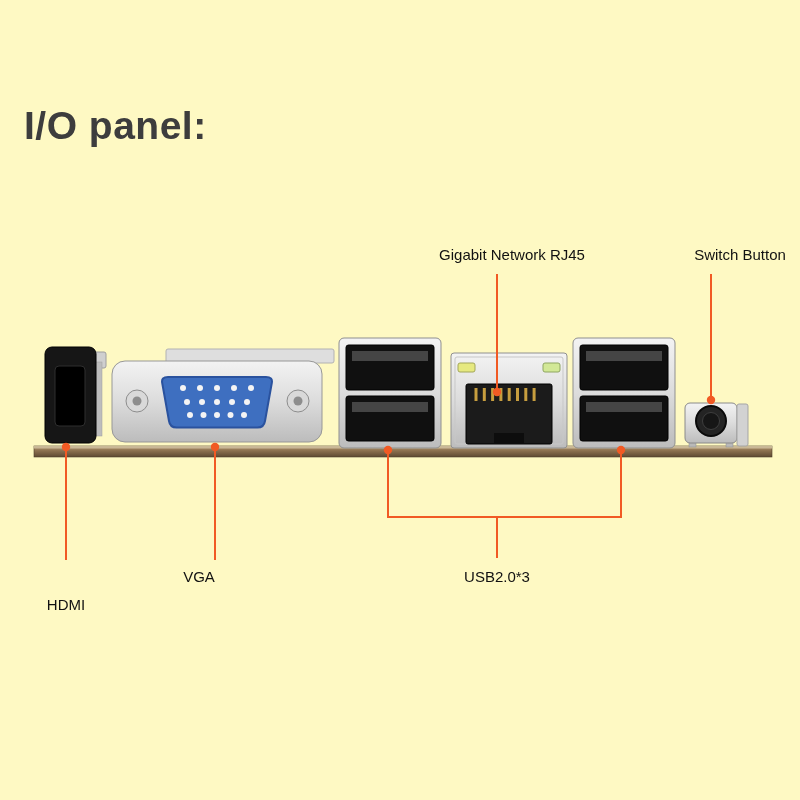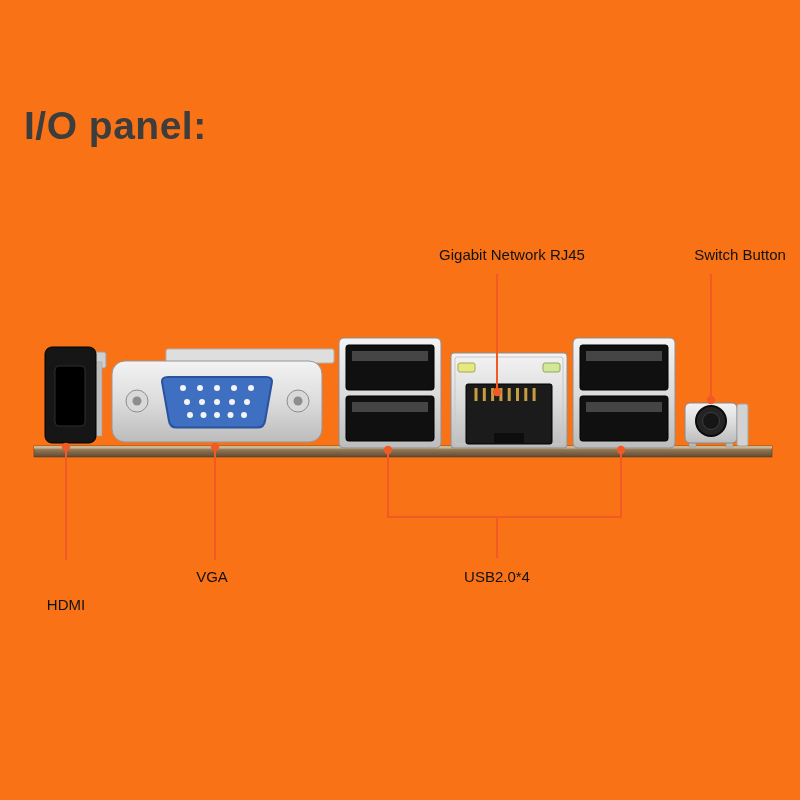--- a/index.html
+++ b/index.html
@@ -5,21 +5,21 @@
   html, body {
     margin: 0;
     padding: 0;
     background: #ffffff;
     font-family: "Liberation Sans", sans-serif;
   }
   .canvas {
     position: relative;
     width: 800px;
     height: 800px;
-    background: #f97316;
+    background: #fef9c3;
     overflow: hidden;
   }
   .scene {
     position: absolute;
     inset: 0;
   }
   .title {
     position: absolute;
     left: 24px;
     top: 104px;
@@ -170,16 +170,16 @@
       <circle cx="388" cy="450" r="4.2"></circle>
       <circle cx="621" cy="450" r="4.2"></circle>
       <path d="M388,452 L388,517 L621,517 L621,452"></path>
       <line x1="497" y1="517" x2="497" y2="558"></line>
     </g>
   </svg>
 
   <div class="label" style="left:512px; top:246px;">Gigabit Network RJ45</div>
   <div class="label" style="left:740px; top:246px;">Switch Button</div>
   <div class="label" style="left:66px;  top:596px;">HDMI</div>
-  <div class="label" style="left:212px; top:568px;">VGA</div>
-  <div class="label" style="left:497px; top:568px;">USB2.0*4</div>
+  <div class="label" style="left:199px; top:568px;">VGA</div>
+  <div class="label" style="left:497px; top:568px;">USB2.0*3</div>
 
 </div>
 
 </body></html>

